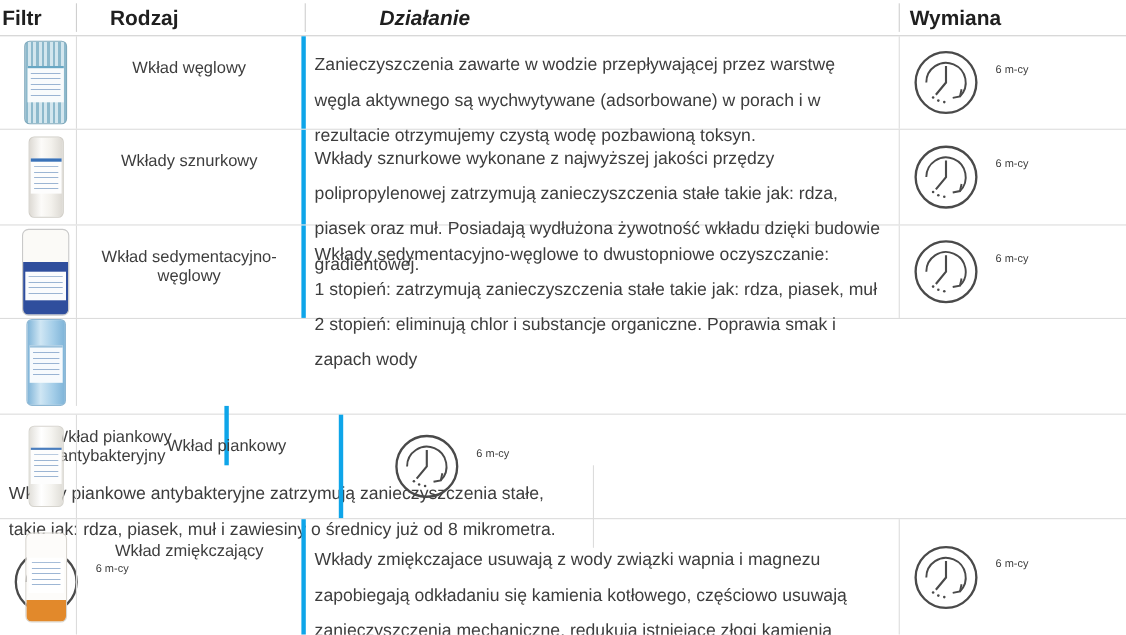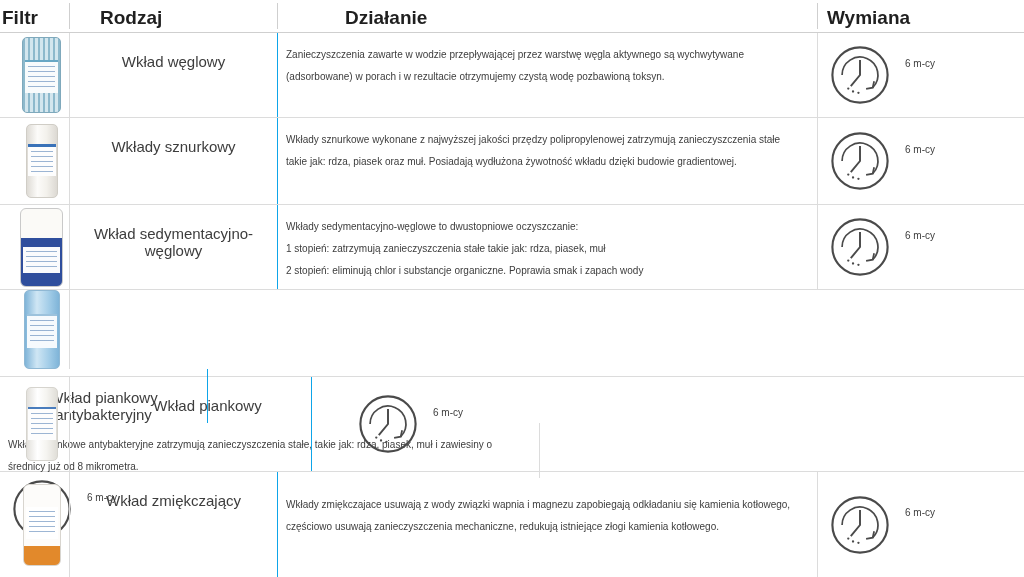--- a/index.html
+++ b/index.html
@@ -4,36 +4,36 @@
 <style>
   html,body { margin:0; padding:0; background:#ffffff; }
   body { width:1024px; height:577px; font-family:"Liberation Sans", sans-serif; color:#3d3d3d; overflow:hidden; }
   .table { width:1024px; height:577px; background:#fff; }
 
   
   .hrow { display:flex; height:33px; border-bottom:1px solid #cfcfcf; box-sizing:border-box;align-items:center; }
   .hcell { box-sizing:border-box; font-size:19px; font-weight:bold; color:#1f1f1f; padding-top:4px; }
   .hc1 { width:70px; padding-left:2px; border-right:1px solid #cfcfcf; }
   .hc2 { width:208px; padding-left:30px; border-right:1px solid #cfcfcf; }
-  .hc3 { width:540px; padding-left:67px; border-right:1px solid #cfcfcf; }
+  .hc3 { width:540px; padding-left:67px; border-right:1px solid #cfcfcf;font-style:italic; }
   .hc4 { width:206px; padding-left:9px; }
 
   
   .row { display:flex; box-sizing:border-box; border-bottom:1px solid #dcdcdc; }
   .rows .row:nth-child(1){ height:85px; }
   .rows .row:nth-child(2){ height:87px; }
   .rows .row:nth-child(3){ height:85px; }
   .rows .row:nth-child(4){ height:87px;flex-direction:column; }
   .rows .row:nth-child(5){ height:95px;gap:34px; }
   .rows .row:nth-child(6){ height:105px; border-bottom:none; }
 
   .cell { box-sizing:border-box; }
   .c-filtr { width:70px; border-right:1px solid #dcdcdc; display:flex; align-items:center; justify-content:center; padding-left:14px; }
-  .c-rodzaj { width:208px; border-right:1px solid #0ea5e9; display:flex; justify-content:center; align-items:flex-start; padding-top:20px; text-align:center; font-size:15px; }
-  .c-dzialanie { width:540px; border-right:1px solid #dcdcdc; font-size:10px; line-height:22px; padding:11px 14px 0 8px; white-space:pre-line; }
+  .c-rodzaj { width:208px; border-right:4px solid #0ea5e9; display:flex; justify-content:center; align-items:flex-start; padding-top:20px; text-align:center; font-size:15px; }
+  .c-dzialanie { width:540px; border-right:1px solid #dcdcdc; font-size:16px; line-height:32px; padding:11px 14px 0 8px; white-space:pre-line; }
   .rows .row:nth-child(5) .c-dzialanie { padding-top:32px; }
   .rows .row:nth-child(6) .c-dzialanie { padding-top:22px; }
   .c-wymiana { width:206px; display:flex; align-items:center; padding-left:11px; }
   .wym-label { font-size:10px; margin-left:14px; margin-bottom:24px; }
 
   
   .cart { position:relative; flex:none; }
   .lbl { position:absolute; }
   .lbl::after { content:""; position:absolute; left:3px; right:3px; top:4px; bottom:4px;
     background:repeating-linear-gradient(180deg, rgba(60,110,170,.5) 0 1px, transparent 1px 5px); }

